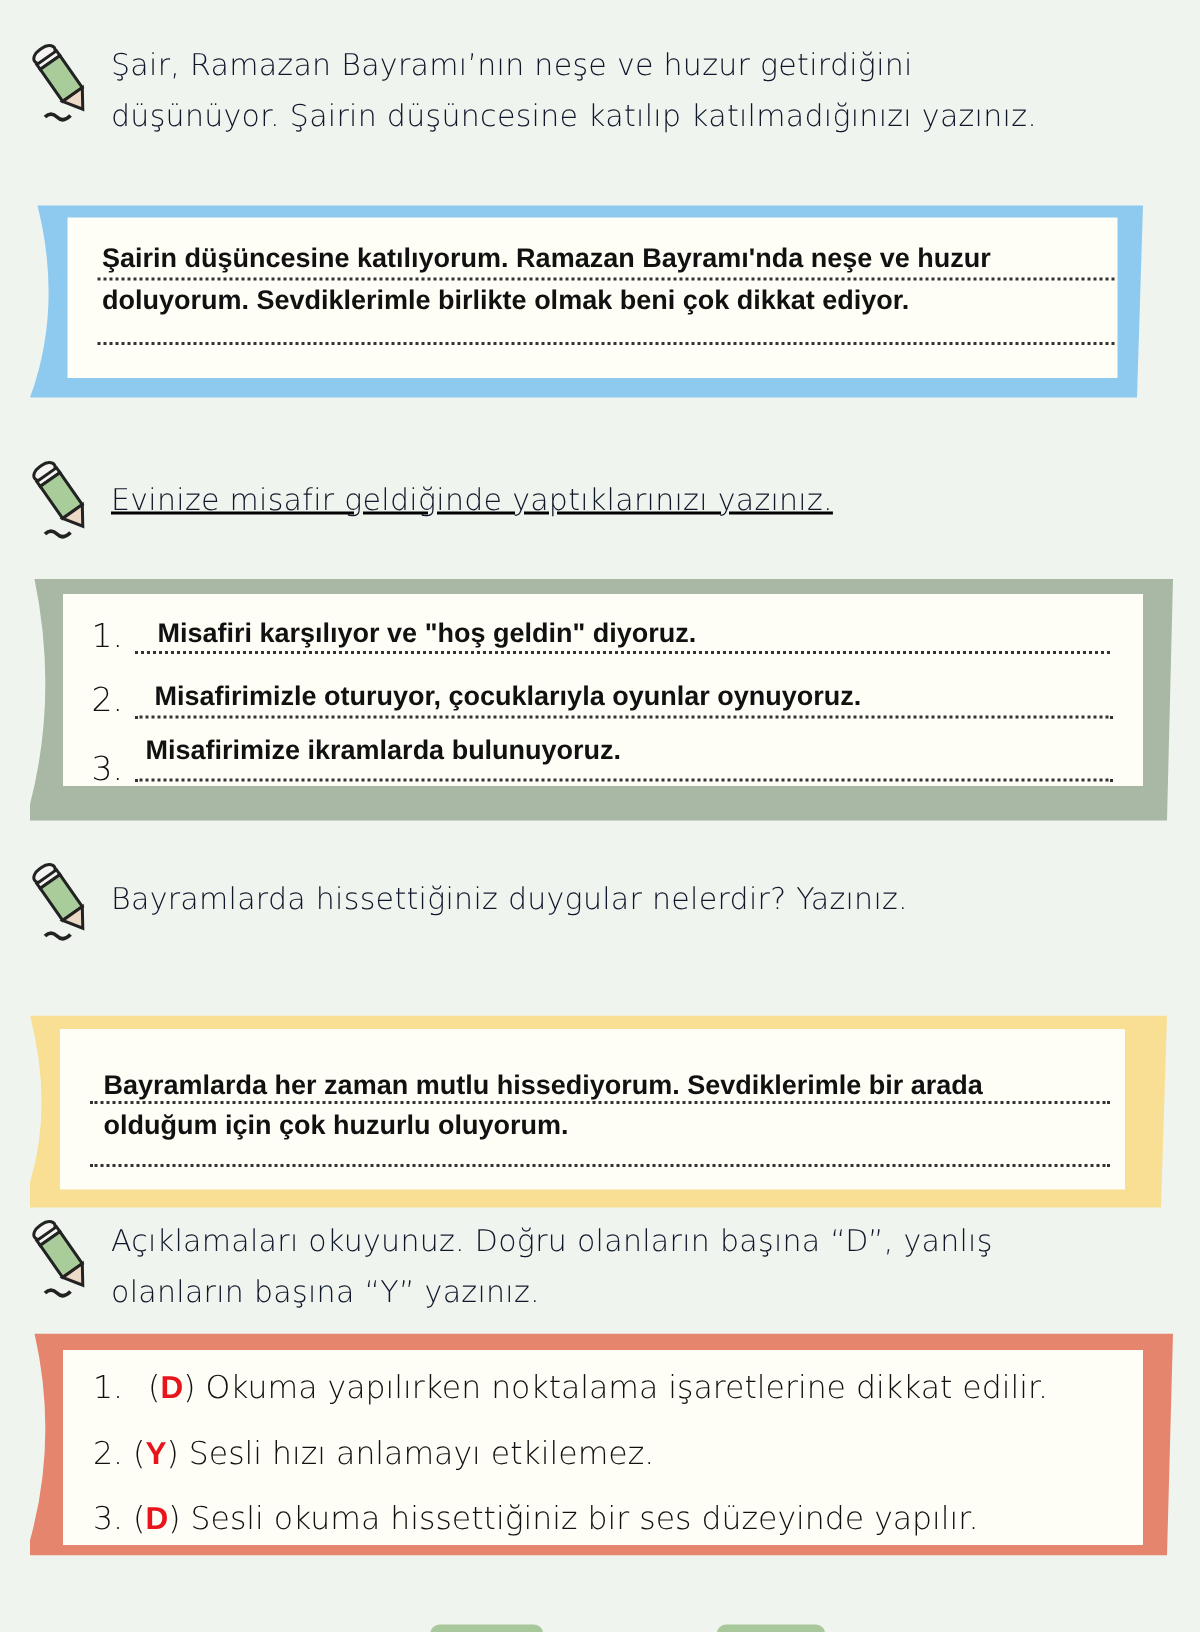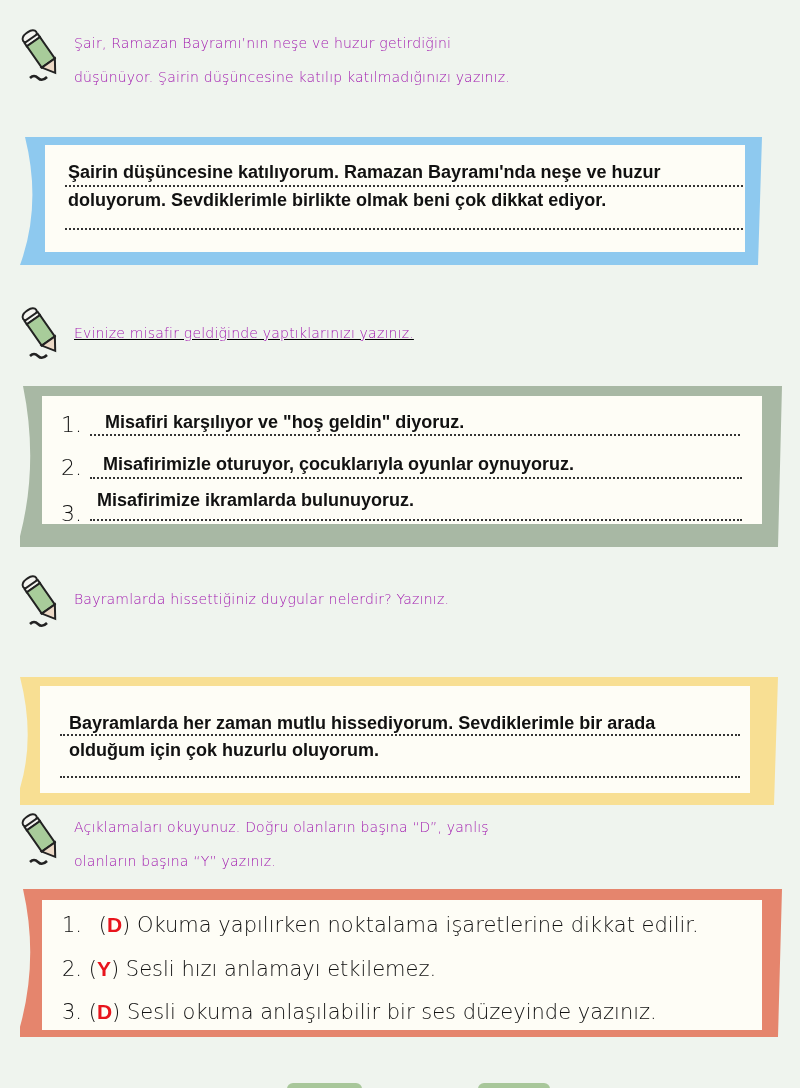--- a/index.html
+++ b/index.html
@@ -15,23 +15,23 @@
     display: flex;
     align-items: flex-start;
   }
   .pencil {
     width: 44px; height: 56px;
     flex: 0 0 44px;
     margin-right: 10px;
   }
   .q-text {
     font-family: "DejaVu Sans", sans-serif;
-    font-size: 14px;
+    font-size: 20px;
     line-height: 34px;
-    color: #a21caf;
+    color: #0f172a;
     letter-spacing: 0.2px;
     font-weight: 300;
   }
   .frame {
     position: absolute;
     left: 20px;
     width: 762px;
   }
   .frame-bg {
     position: absolute; inset: 0;
@@ -195,18 +195,18 @@
     <span>Okuma yapılırken noktalama işaretlerine dikkat edilir.</span>
   </div>
   <div class="dy-line" style="left:42px; top:68px;">
     <span>2.</span>
     <span>(</span><span class="mark">Y</span><span>)</span>
     <span>Sesli hızı anlamayı etkilemez.</span>
   </div>
   <div class="dy-line" style="left:42px; top:111px;">
     <span>3.</span>
     <span>(</span><span class="mark">D</span><span>)</span>
-    <span>Sesli okuma anlaşılabilir bir ses düzeyinde yazınız.</span>
+    <span>Sesli okuma hissettiğiniz bir ses düzeyinde yapılır.</span>
   </div>
 </div>
 
 <div class="tab" style="left:287px; width:75px;"></div>
 <div class="tab" style="left:478px; width:72px;"></div>
 
 </body></html>

